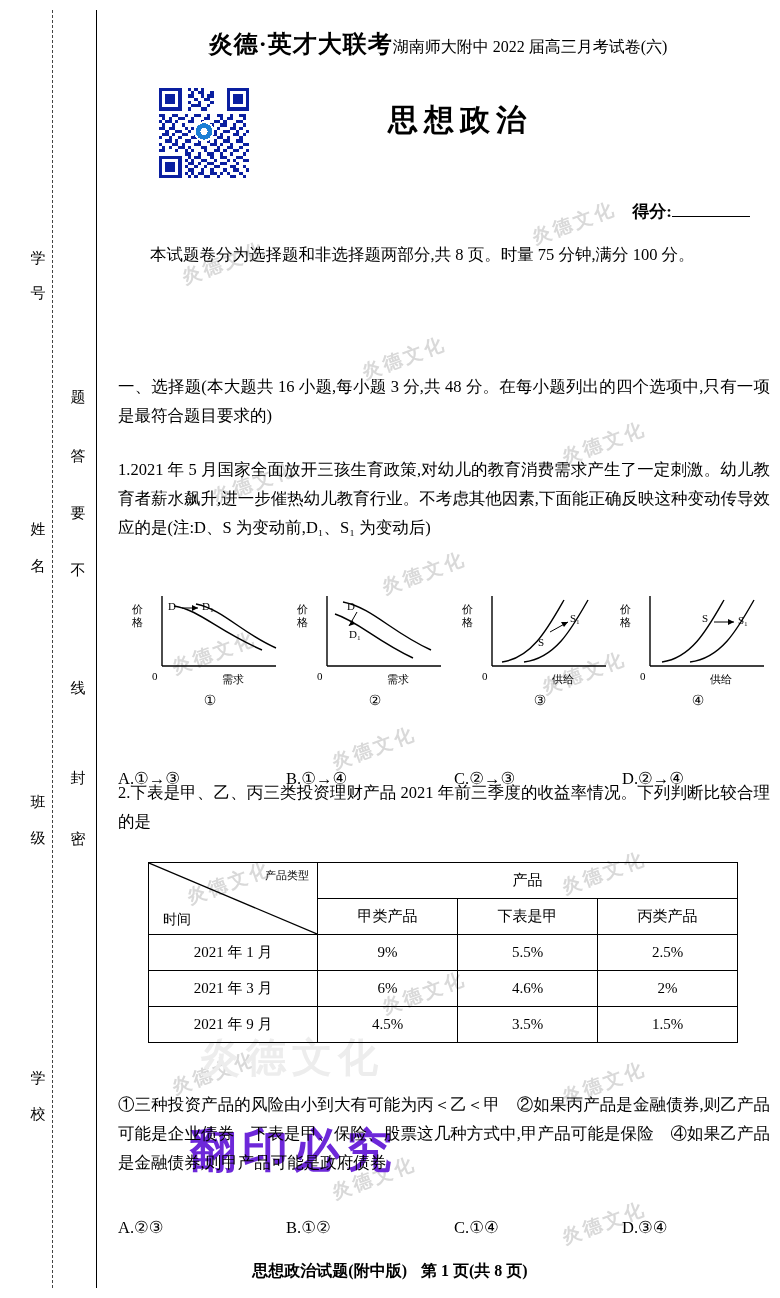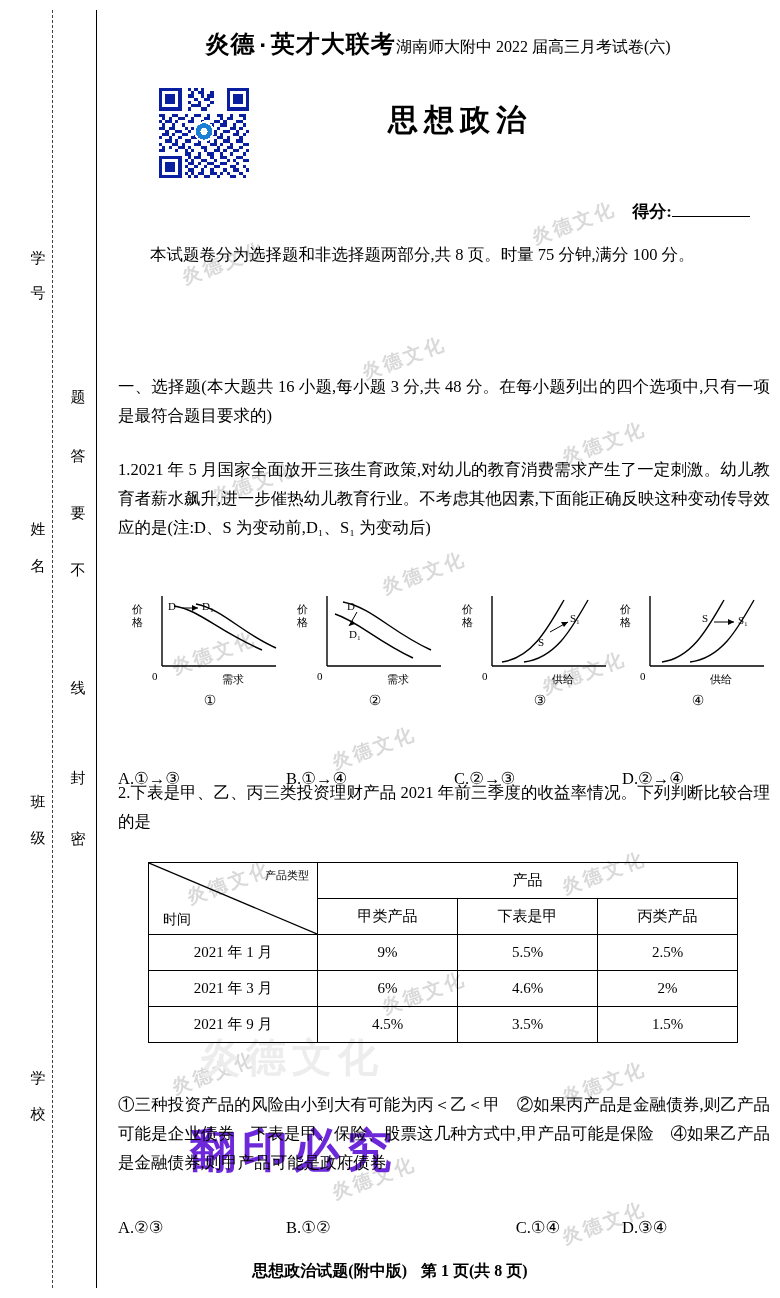--- a/index.html
+++ b/index.html
@@ -31,21 +31,21 @@
     font-size:15px;
     color:#000;
   }
 
   
   .title-row{
     position:absolute;left:108px;top:28px;width:660px;
     text-align:center;
   }
   .brand{
-    font-family:Liberation Mono, monospace;
+    font-family:Liberation Serif, serif;
     font-weight:bold;font-size:24px;letter-spacing:1px;margin-top:36px;
   }
 
   .qr{
     position:absolute;left:148px;top:88px;width:112px;height:90px;
   }
   .qr svg{display:block;}
 
   .subject{
     position:absolute;left:250px;top:100px;width:420px;
@@ -487,20 +487,20 @@
         <td>3.5%</td>
         <td>1.5%</td>
       </tr>
     </tbody>
       </table>
   </div>
 
   <div class="q-body" style="top:1090px;">①三种投资产品的风险由小到大有可能为丙＜乙＜甲　②如果丙产品是金融债券,则乙产品可能是企业债券　下表是甲、保险、股票这几种方式中,甲产品可能是保险　④如果乙产品是金融债券,则甲产品可能是政府债券</div>
 
   <div class="choices" style="top:1218px;">
-    <span style="width:168px;">A.②③</span><span style="width:168px;">B.①②</span><span style="width:168px;text-align:center;">C.①④</span><span>D.③④</span>
+    <span style="width:168px;">A.②③</span><span style="width:168px;">B.①②</span><span style="width:168px;">C.①④</span><span>D.③④</span>
   </div>
 
   <div class="footer">
     <span>思想政治试题</span><span class="light">(附中版)</span><span class="pg">第 1 页(共 8 页)</span>
   </div>
 
 </div>
 
 </body></html>

